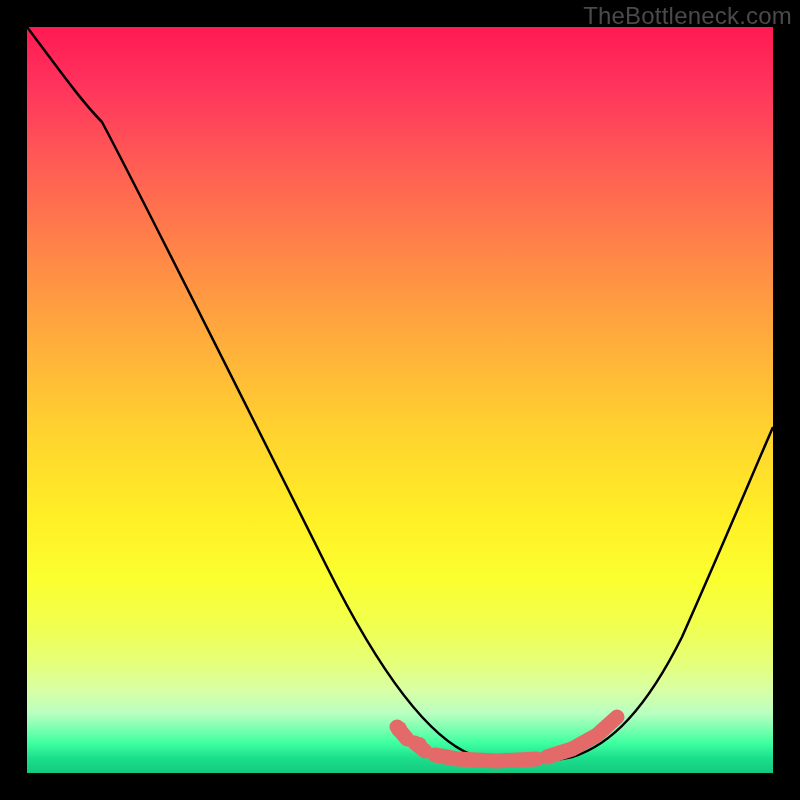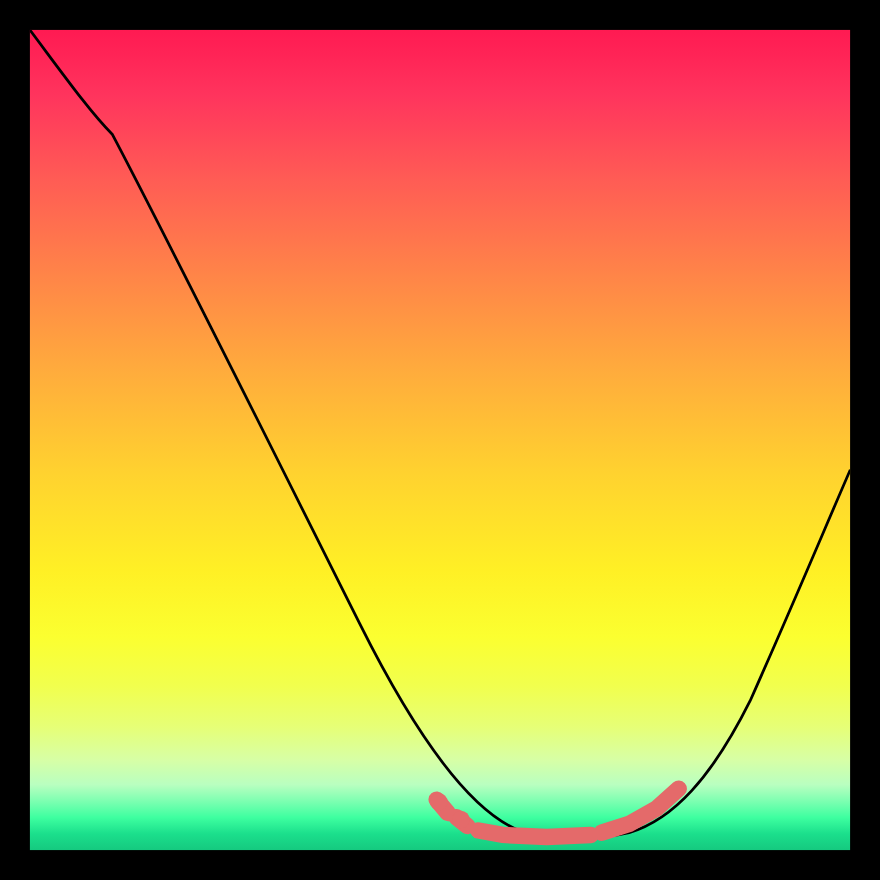--- a/index.html
+++ b/index.html
@@ -91,13 +91,14 @@
                L 510 732
                M 520 730
                L 545 722
                L 570 708
                L 590 690" fill="none" stroke="#e46a6a" stroke-width="15" stroke-linecap="round"></path>
       <circle cx="372" cy="702" r="8" fill="#e46a6a"></circle>
       <circle cx="392" cy="718" r="8" fill="#e46a6a"></circle>
     </svg>
   </div>
 
+  <div class="watermark">TheBottleneck.com</div>
 </div>
 
 </body></html>

